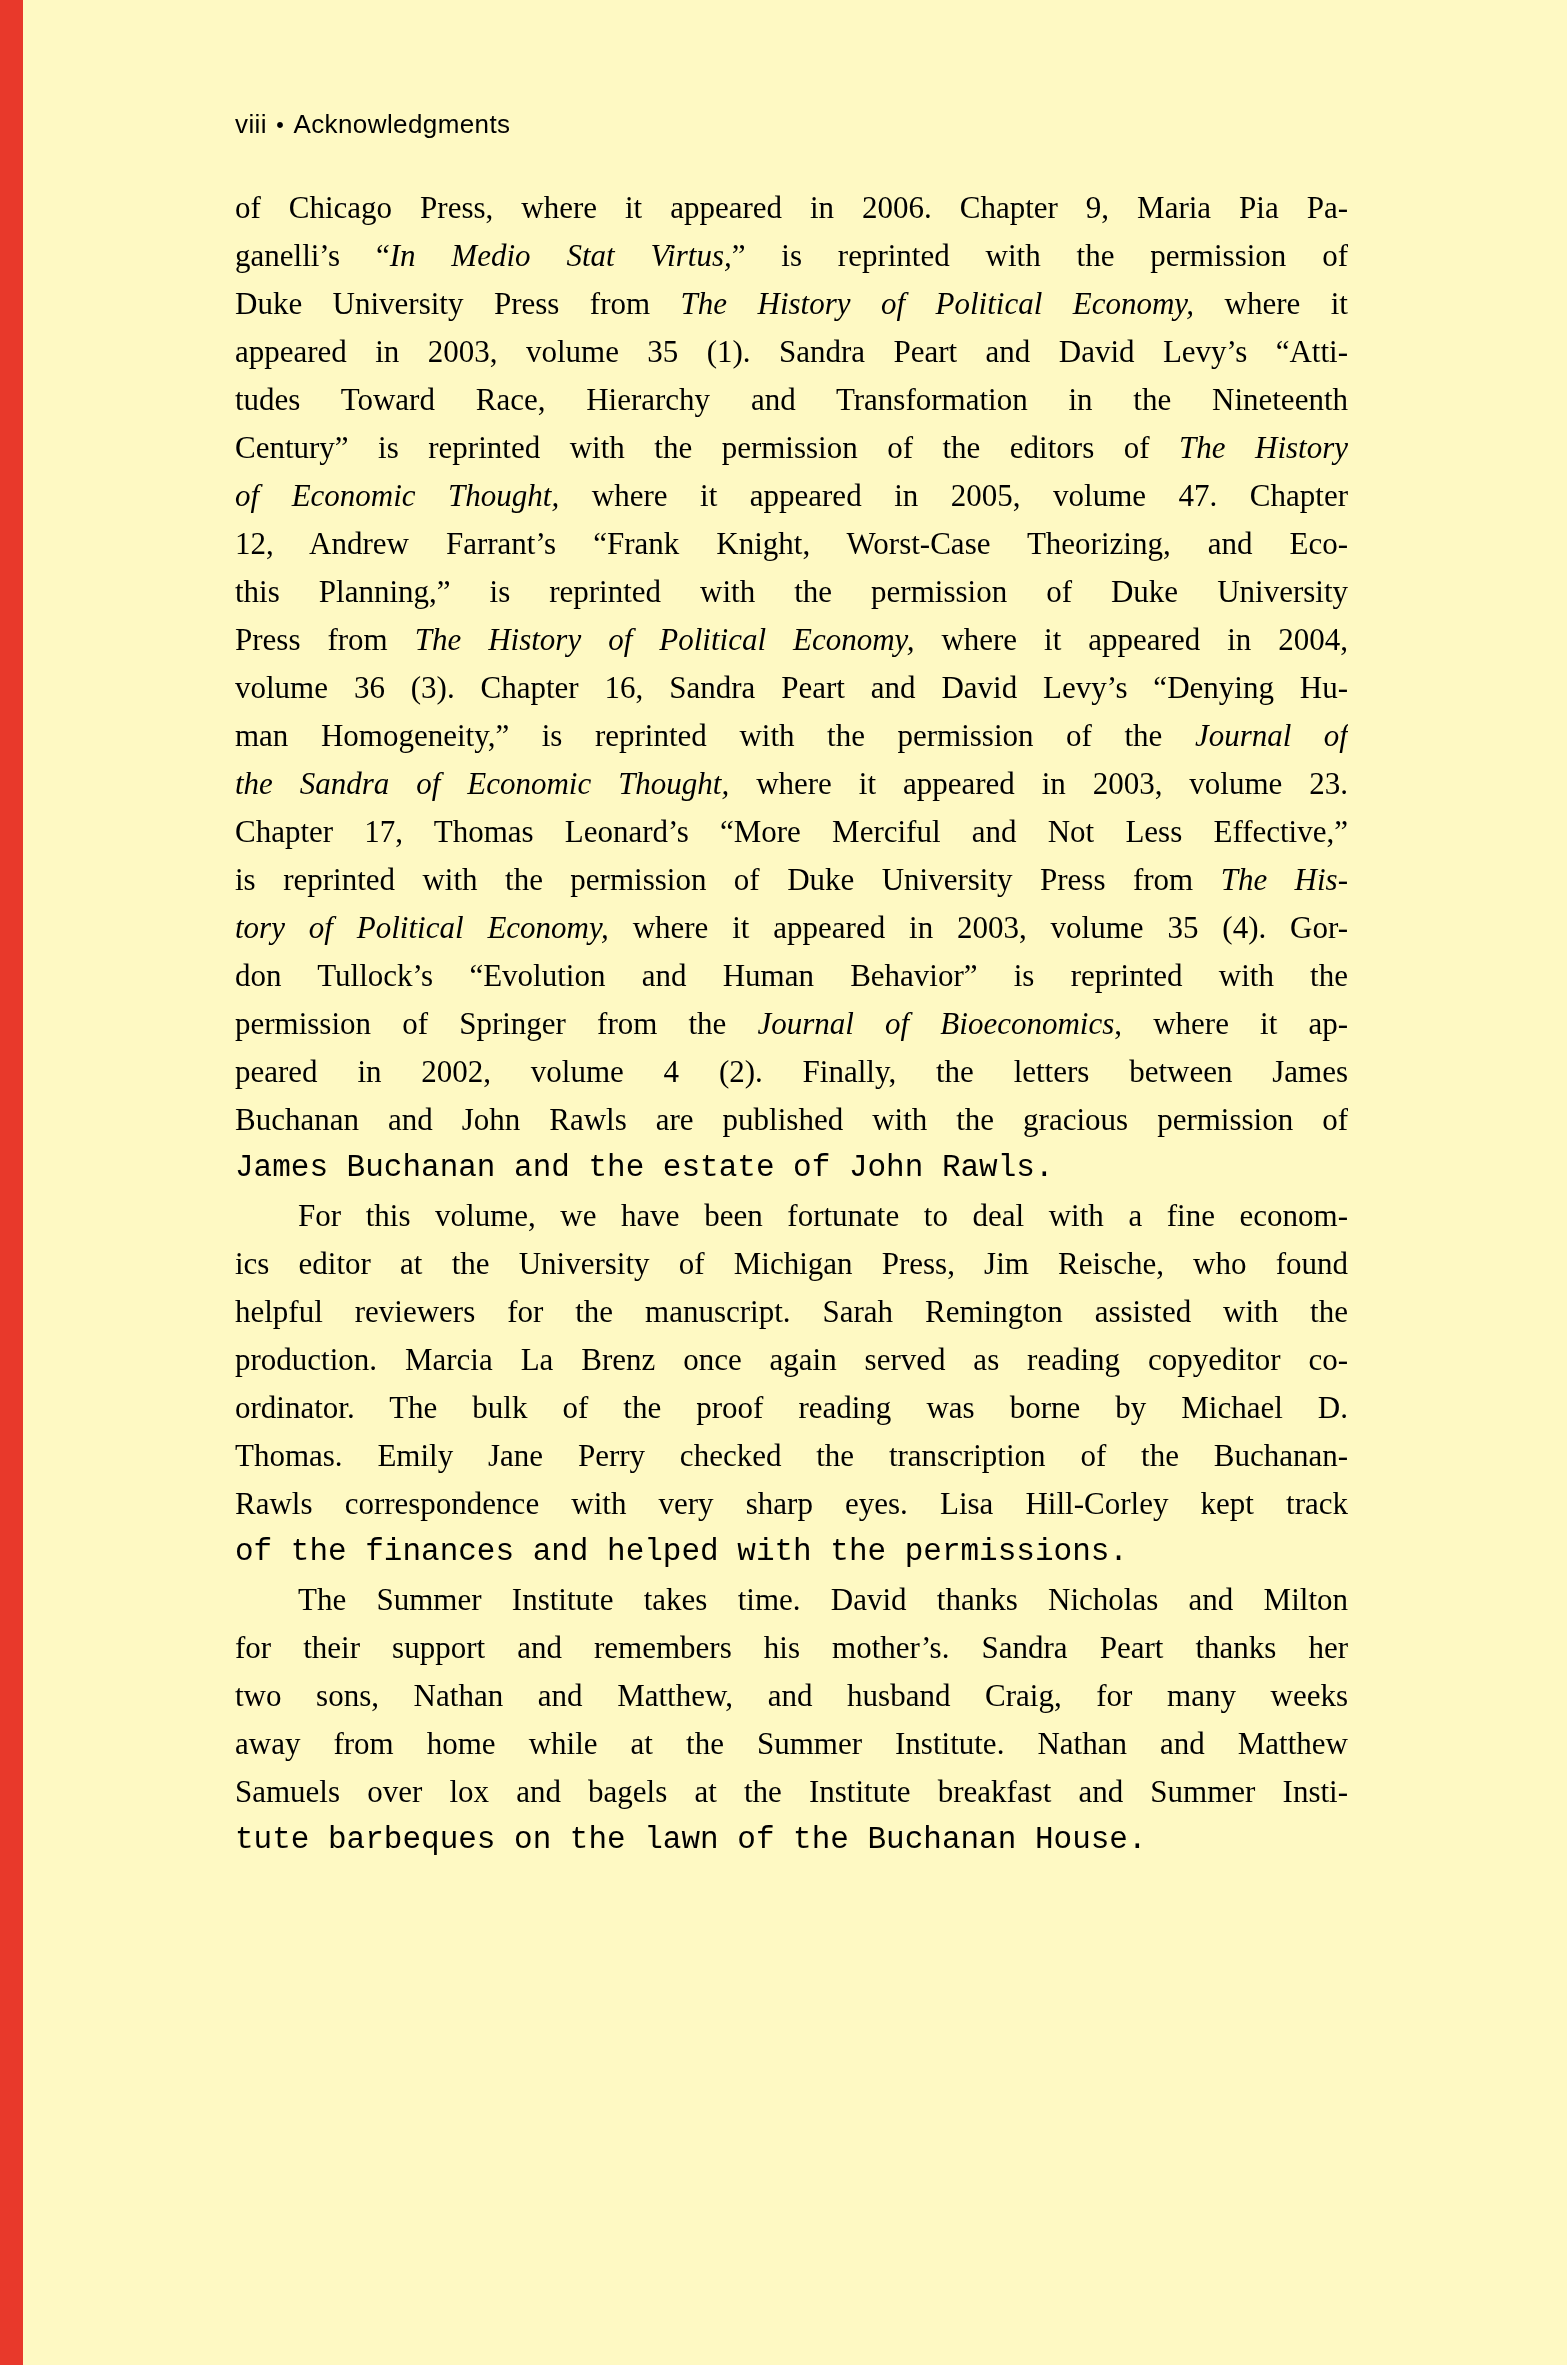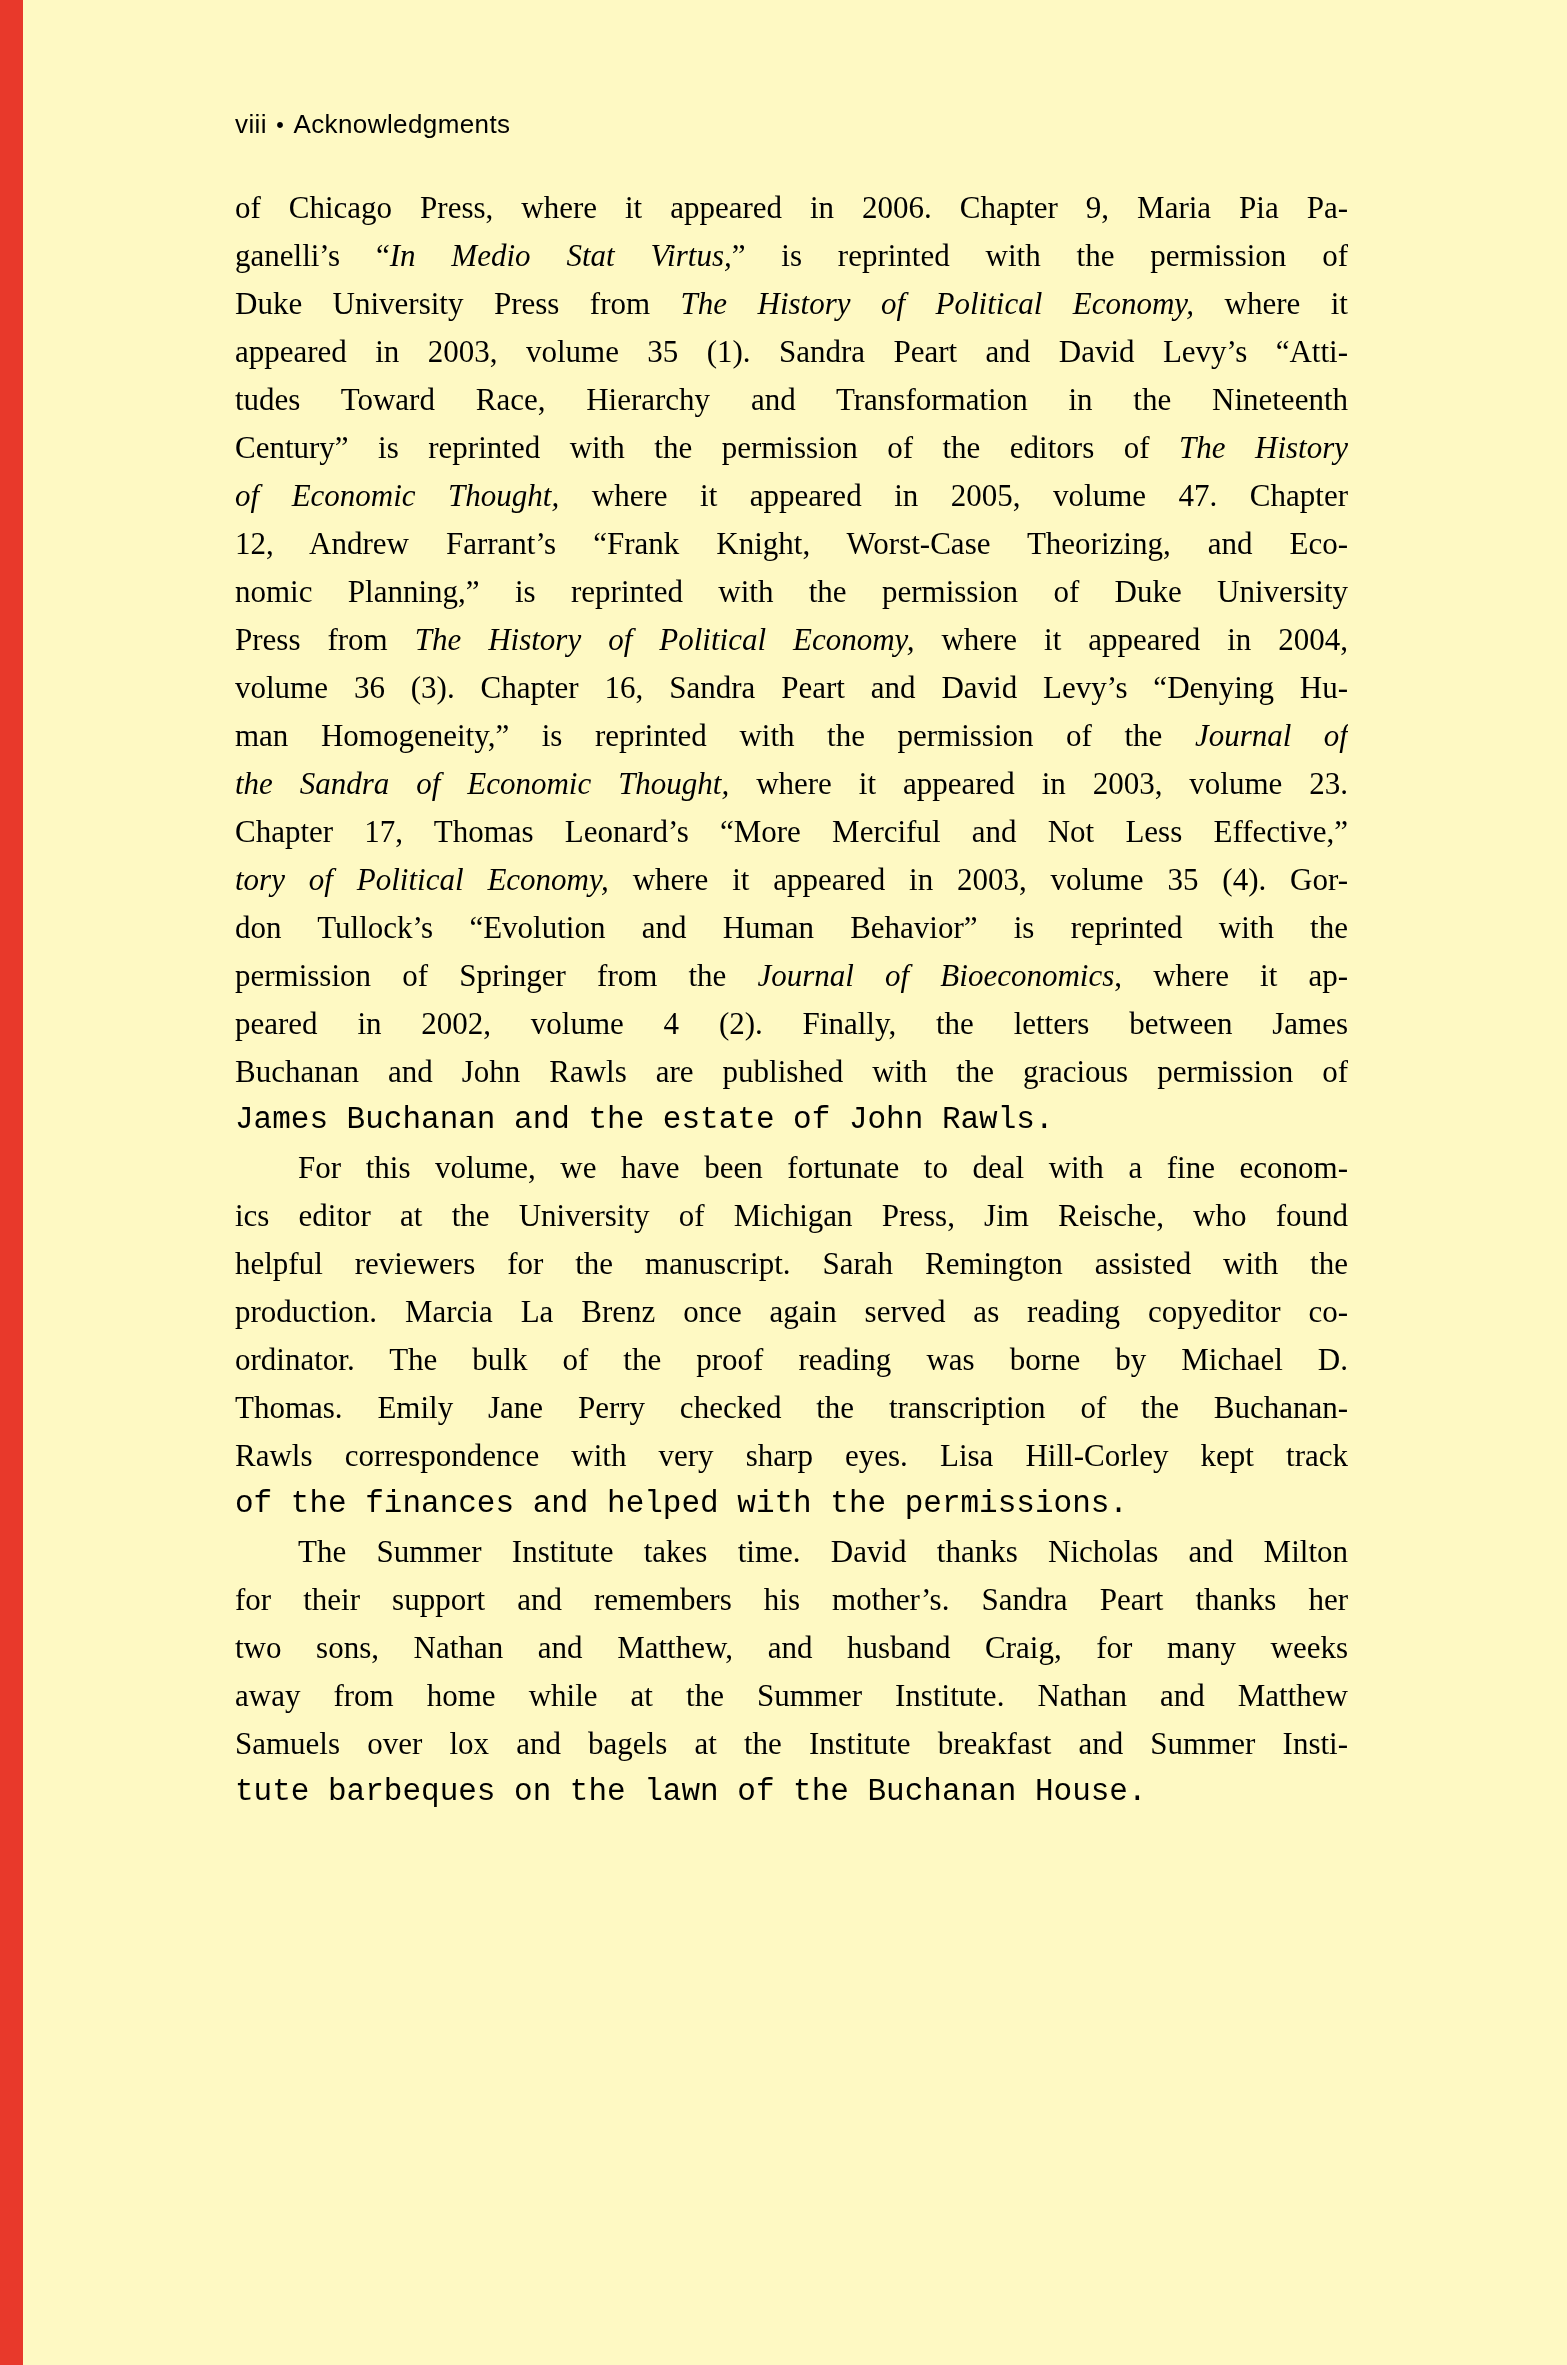--- a/index.html
+++ b/index.html
@@ -66,26 +66,27 @@
 
   <div class="page-body">
       <div class="line"><span>of Chicago Press, where it appeared in 2006. Chapter 9, Maria Pia Pa-</span></div>
       <div class="line"><span>ganelli’s “</span><i>In Medio Stat Virtus,</i><span>” is reprinted with the permission of</span></div>
       <div class="line"><span>Duke University Press from </span><i>The History of Political Economy,</i><span> where it</span></div>
       <div class="line"><span>appeared in 2003, volume 35 (1). Sandra Peart and David Levy’s “Atti-</span></div>
       <div class="line"><span>tudes Toward Race, Hierarchy and Transformation in the Nineteenth</span></div>
       <div class="line"><span>Century” is reprinted with the permission of the editors of </span><i>The History</i></div>
       <div class="line"><i>of Economic Thought,</i><span> where it appeared in 2005, volume 47. Chapter</span></div>
       <div class="line"><span>12, Andrew Farrant’s “Frank Knight, Worst-Case Theorizing, and Eco-</span></div>
-      <div class="line"><span>nomic Planning,” is reprinted with the permission of Duke University</span></div>
+      <div class="line"><span>this Planning,” is reprinted with the permission of Duke University</span></div>
       <div class="line"><span>Press from </span><i>The History of Political Economy,</i><span> where it appeared in 2004,</span></div>
       <div class="line"><span>volume 36 (3). Chapter 16, Sandra Peart and David Levy’s “Denying Hu-</span></div>
       <div class="line"><span>man Homogeneity,” is reprinted with the permission of the </span><i>Journal of</i></div>
       <div class="line"><i>the Sandra of Economic Thought,</i><span> where it appeared in 2003, volume 23.</span></div>
       <div class="line"><span>Chapter 17, Thomas Leonard’s “More Merciful and Not Less Effective,”</span></div>
+      <div class="line"><span>is reprinted with the permission of Duke University Press from </span><i>The His-</i></div>
       <div class="line"><i>tory of Political Economy,</i><span> where it appeared in 2003, volume 35 (4). Gor-</span></div>
       <div class="line"><span>don Tullock’s “Evolution and Human Behavior” is reprinted with the</span></div>
       <div class="line"><span>permission of Springer from the </span><i>Journal of Bioeconomics</i><span>, where it ap-</span></div>
       <div class="line"><span>peared in 2002, volume 4 (2). Finally, the letters between James</span></div>
       <div class="line"><span>Buchanan and John Rawls are published with the gracious permission of</span></div>
       <div class="line last"><span>James Buchanan and the estate of John Rawls.</span></div>
       <div class="line indent"><span>For this volume, we have been fortunate to deal with a fine econom-</span></div>
       <div class="line"><span>ics editor at the University of Michigan Press, Jim Reische, who found</span></div>
       <div class="line"><span>helpful reviewers for the manuscript. Sarah Remington assisted with the</span></div>
       <div class="line"><span>production. Marcia La Brenz once again served as reading copyeditor co-</span></div>

